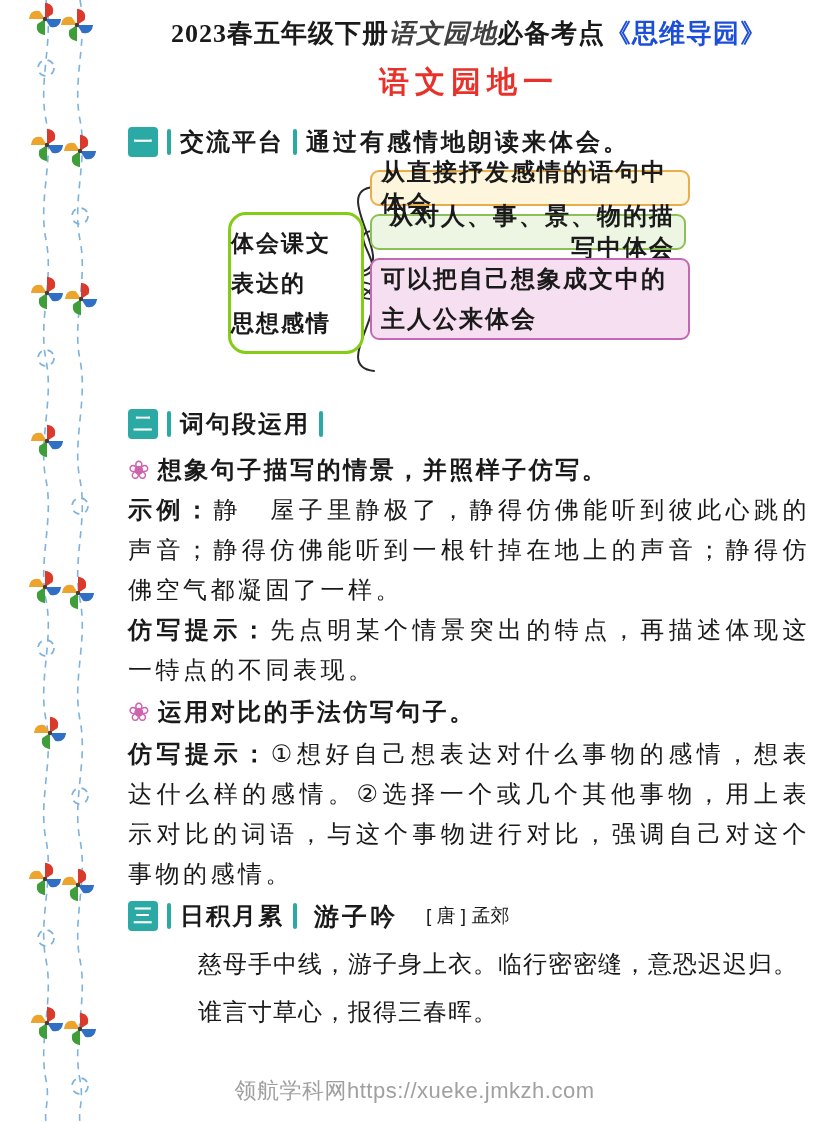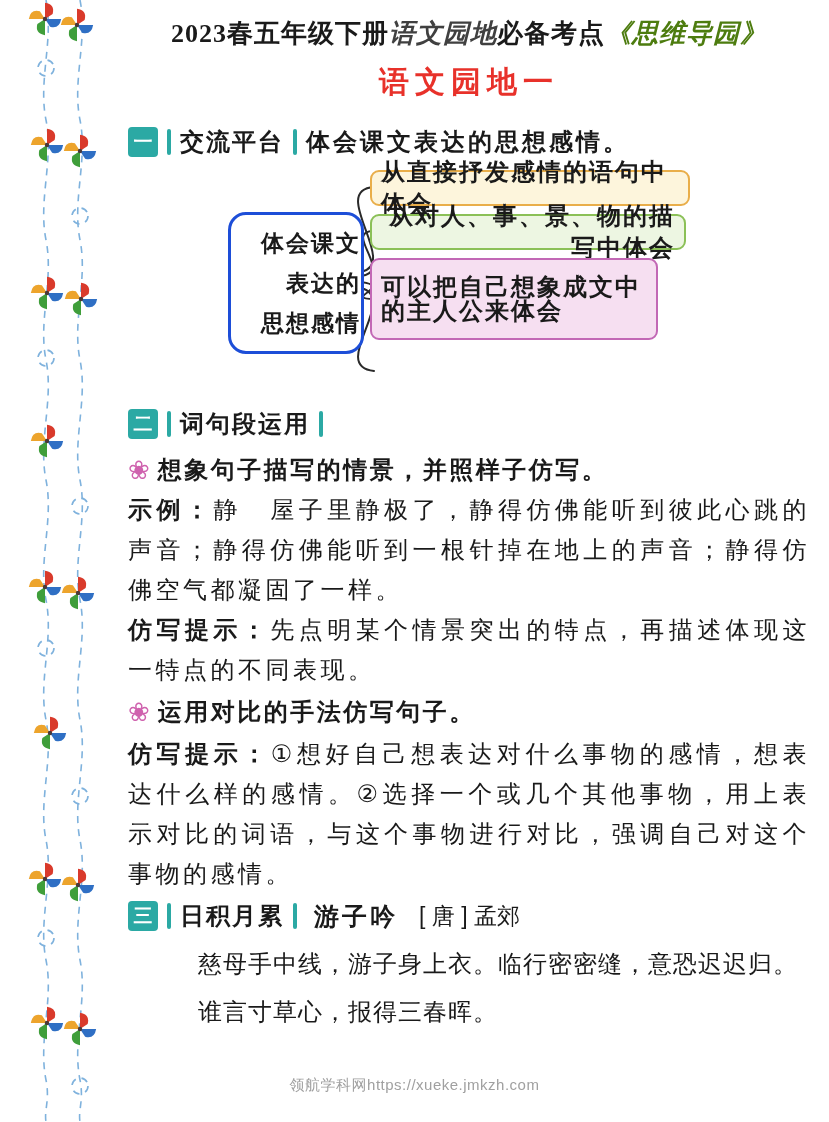--- a/index.html
+++ b/index.html
@@ -10,62 +10,62 @@
   
   .decor{position:absolute;left:0;top:0;width:115px;height:1122px;pointer-events:none;}
   .decor svg.lines{position:absolute;left:0;top:0;}
   .pinwheel{position:absolute;width:34px;height:34px;display:block;}
 
   
   .content{position:absolute;left:128px;top:0;width:682px;padding-top:16px;}
 
   .doc-title{text-align:center;font-family:"Liberation Serif","DejaVu Serif",serif;
              font-weight:bold;font-size:26px;letter-spacing:1px;height:36px;line-height:36px;white-space:nowrap;}
-  .t-teal{color:#404040;font-style:italic;} .t-red{color:#4d7c0f;font-style:italic;}
+  .t-teal{color:#404040;font-style:italic;} .t-red{color:#1d4ed8;}
 
   .doc-subtitle{text-align:center;color:#e8312a;font-weight:bold;font-size:30px;
                 letter-spacing:6px;margin-top:10px;height:40px;line-height:40px;}
 
   .sec-header{display:flex;align-items:center;gap:9px;height:32px;}
   .sec1{margin-top:24px;} .sec2{margin-top:16px;} .sec3{margin-top:6px;}
   .num-box{width:30px;height:30px;background:#2ba9a4;color:#fff;border-radius:4px;
            display:flex;align-items:center;justify-content:center;font-size:19px;font-weight:bold;flex:0 0 auto;}
   .tbar{width:4px;height:26px;background:#2ba9a4;border-radius:2px;flex:0 0 auto;}
   .sec-title{font-size:24px;font-weight:bold;letter-spacing:2px;white-space:nowrap;}
   .sec-intro{font-size:24px;font-weight:bold;letter-spacing:3px;white-space:nowrap;}
   .poem-title{font-size:25px;font-weight:bold;letter-spacing:3px;margin-left:8px;white-space:nowrap;}
-  .poem-author{font-size:23px;margin-left:12px;white-space:nowrap;}
+  .poem-author{font-size:19px;margin-left:19px;white-space:nowrap;}
 
   
   .mindmap{position:relative;height:224px;margin-top:10px;}
   .mindmap .connectors{position:absolute;left:0;top:0;width:680px;height:224px;}
   .center-box{position:absolute;left:100px;top:44px;width:130px;height:136px;
-              border:3px solid #1d4ed8;border-radius:18px;background:#fff;
-              display:flex;flex-direction:column;justify-content:center;align-items:flex-end;
+              border:3px solid #84cc16;border-radius:18px;background:#fff;
+              display:flex;flex-direction:column;justify-content:center;align-items:flex-start;
               font-size:23px;font-weight:bold;letter-spacing:2px;line-height:40px;}
   .branch{position:absolute;left:242px;border:2.5px solid #999;border-radius:9px;
           display:flex;align-items:center;font-size:24px;font-weight:bold;letter-spacing:2px;
           padding:16px 9px;box-sizing:border-box;}
   .branch.b0{top:2px;width:320px;height:34px;}
   .branch.b1{top:46px;width:316px;height:34px;}
-  .branch.b2{top:90px;width:288px;height:82px;line-height:24px;}
+  .branch.b2{top:90px;width:320px;height:82px;line-height:40px;}
   .branch.b3{top:186px;width:284px;height:34px;}
 
   
   .bullet-line{display:flex;align-items:center;gap:8px;margin-top:10px;height:40px;}
   .bullet-line.tight{margin-top:0;height:44px;}
   .flower{font-size:26px;color:#cf62ae;line-height:1;flex:0 0 auto;}
   .bullet-text{font-size:24px;font-weight:bold;letter-spacing:2.5px;white-space:nowrap;}
   .para{margin:0;font-size:24px;letter-spacing:3.5px;line-height:40px;text-align:justify;}
   .para b{letter-spacing:3.5px;}
 
   .poem{margin:8px 0 0 0;padding-left:70px;font-size:24px;line-height:48px;letter-spacing:1px;}
 
   .watermark{position:absolute;left:0;right:0;top:1076px;text-align:center;
-             color:#a0a0a0;font-size:15px;letter-spacing:0.5px;z-index:5;}
+             color:#a0a0a0;font-size:22px;letter-spacing:0.5px;z-index:5;}
 </style>
 </head>
 <body>
 
 <div class="page">
 
   <svg width="0" height="0" style="position:absolute" aria-hidden="true">
     <defs>
       <g id="pw">
         <path d="M20,20 L20,1 Q32,3 29,14 Z" fill="#d93a2b"></path>
@@ -142,21 +142,21 @@
       <span>2023春五年级下册</span><span class="t-teal">语文园地</span><span>必备考点</span><span class="t-red">《思维导园》</span>
     </div>
 
     <div class="doc-subtitle">语文园地一</div>
 
     <div class="sec-header sec1">
       <span class="num-box">一</span>
       <span class="tbar"></span>
       <span class="sec-title">交流平台</span>
       <span class="tbar"></span>
-      <span class="sec-intro">体会课文表达的思想感情。</span>
+      <span class="sec-intro">通过有感情地朗读来体会。</span>
     </div>
 
     <div class="mindmap">
       <svg class="connectors" viewBox="0 0 680 224">
         <g stroke="#2a2a2a" stroke-width="2" fill="none" stroke-linecap="round">
           <path d="M233,104 C272,96 200,22 246,19"></path>
           <path d="M233,108 C266,104 214,63 246,63"></path>
           <path d="M233,114 C266,118 214,131 246,131"></path>
           <path d="M233,120 C272,130 200,198 246,203"></path>
         </g>

